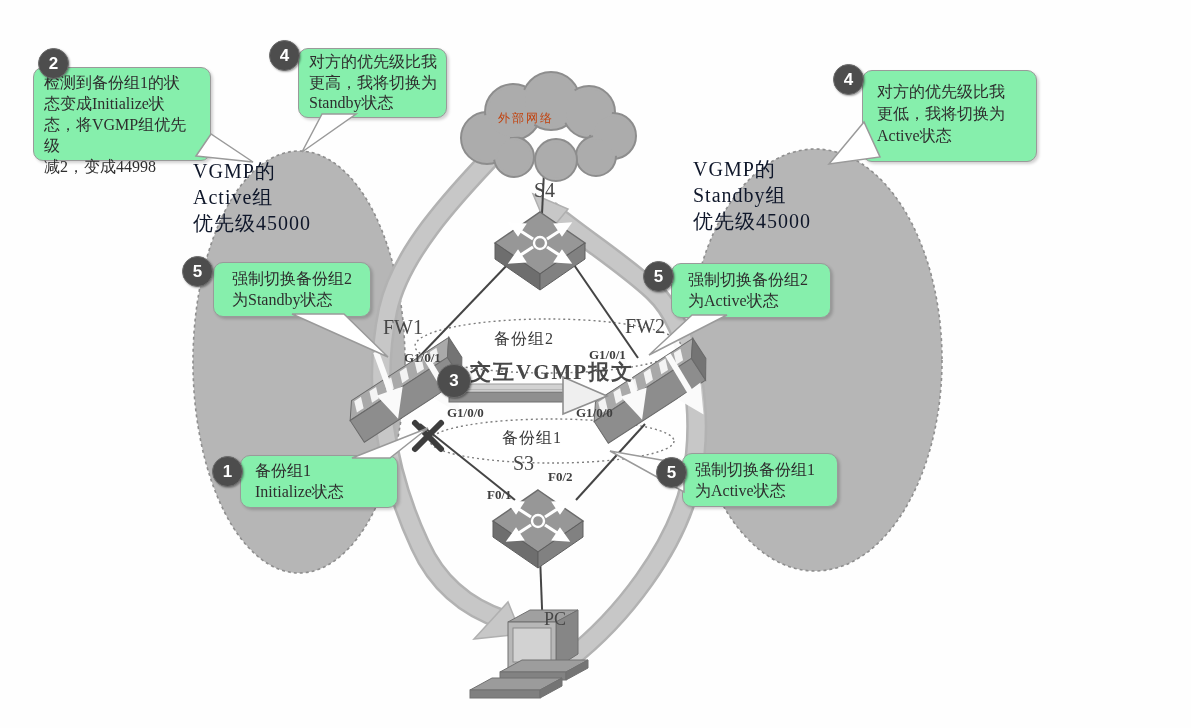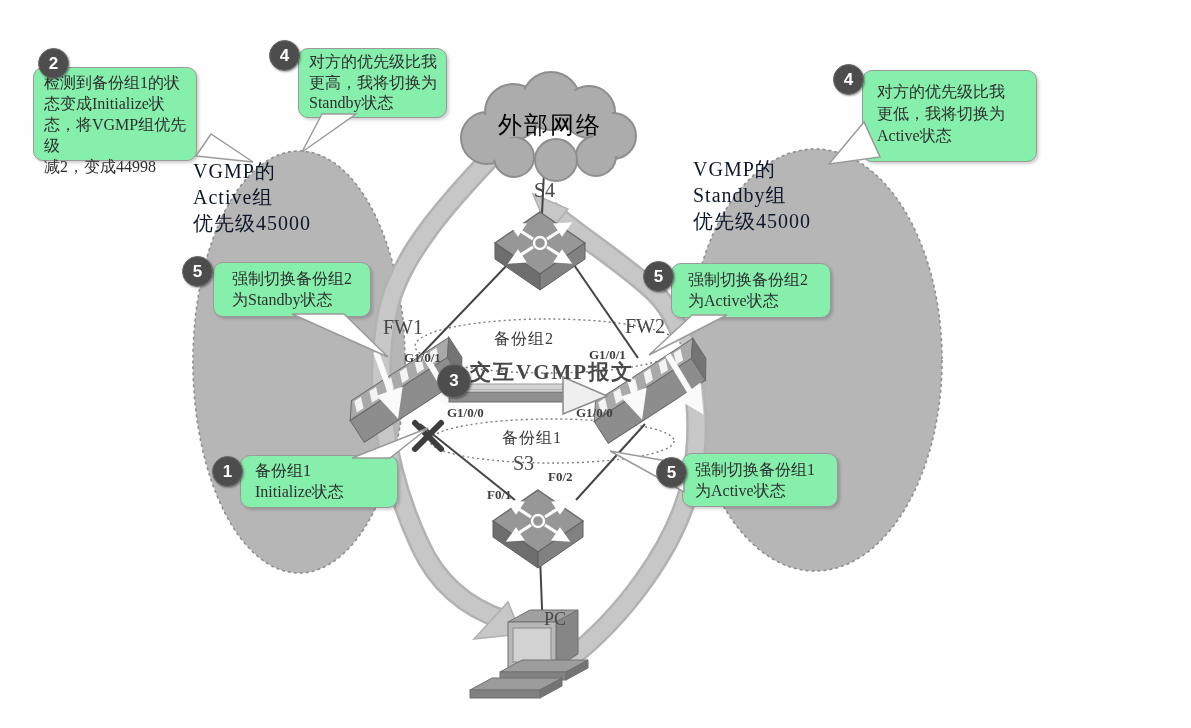--- a/index.html
+++ b/index.html
@@ -13,21 +13,21 @@
   .port-label{font-size:13px;color:#3f3f3f;font-weight:bold;}
   .bg-label{font-size:16px;color:#3a3a3a;letter-spacing:1px;}
   .exchange-label{position:absolute;font-size:21px;font-weight:bold;color:#484848;letter-spacing:2px;}
   .callout{position:absolute;background:#86efac;border:1.6px solid #9a9a9a;border-radius:10px;
            box-shadow:2px 2px 3px rgba(0,0,0,.18);color:#2e2e2e;font-size:16px;line-height:21px;
            white-space:pre-line;box-sizing:border-box;}
   .badge{position:absolute;width:29px;height:29px;border-radius:50%;background:#4d4d4d;
          border:1.5px solid #6b6b6b;color:#ffffff;font-family:"Liberation Sans","DejaVu Sans",sans-serif;
          font-size:17px;font-weight:bold;display:flex;align-items:center;justify-content:center;
          box-shadow:1px 1px 2px rgba(0,0,0,.35);z-index:30;}
-  .cloud-label{font-size:24px;color:#000000;letter-spacing:2px;}
+  .cloud-label{font-size:12px;color:#c2410c;letter-spacing:2px;}
 </style>
 </head>
 <body>
 
 <div id="stage">
 
   <svg class="layer" width="1191" height="728" viewBox="0 0 1191 728">
 
     <ellipse cx="299" cy="362" rx="106" ry="211" fill="#b6b6b6" stroke="#8e8e8e" stroke-width="1.6" stroke-dasharray="3 3"></ellipse>
     <ellipse cx="815" cy="360" rx="127" ry="211" fill="#b6b6b6" stroke="#8e8e8e" stroke-width="1.6" stroke-dasharray="3 3"></ellipse>
@@ -204,21 +204,21 @@
   <div class="lbl port-label" style="left:487px;top:472px;margin-top:16px;">F0/1</div>
   <div class="lbl port-label" style="left:548px;top:470px;">F0/2</div>
 
   <div class="lbl node-label" style="left:536px;top:610px;font-size:18px;margin-left:8px;">PC</div>
 
   <div class="lbl bg-label" style="left:494px;top:330px;">备份组2</div>
   <div class="lbl bg-label" style="left:502px;top:429px;">备份组1</div>
 
   <div class="exchange-label" style="left:470px;top:358px;">交互VGMP报文</div>
 
-  <div class="callout" style="left:33px;top:67px;width:164px;height:94px;padding:4px 8px 4px 10px;">检测到备份组1的状
+  <div class="callout" style="left:33px;top:67px;width:178px;height:94px;padding:4px 8px 4px 10px;">检测到备份组1的状
 态变成Initialize状
 态，将VGMP组优先级
 减2，变成44998</div>
   <div class="callout" style="left:298px;top:48px;width:149px;height:70px;padding:3px 4px 3px 10px;line-height:20.5px;">对方的优先级比我
 更高，我将切换为
 Standby状态</div>
   <div class="callout" style="left:862px;top:70px;width:175px;height:92px;padding:10px 10px 8px 14px;line-height:22px;">对方的优先级比我
 更低，我将切换为
 Active状态</div>
   <div class="callout" style="left:213px;top:262px;width:158px;height:55px;padding:5px 6px 5px 18px;">强制切换备份组2

